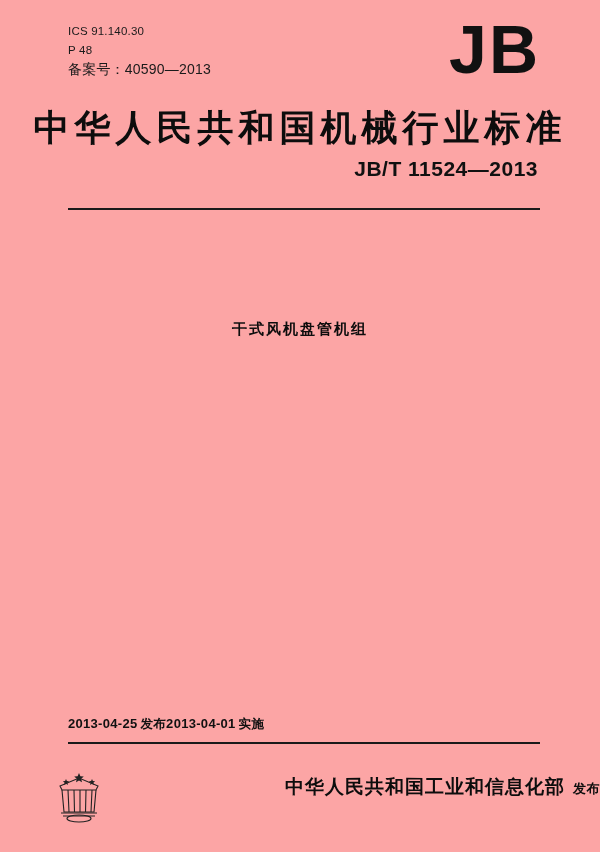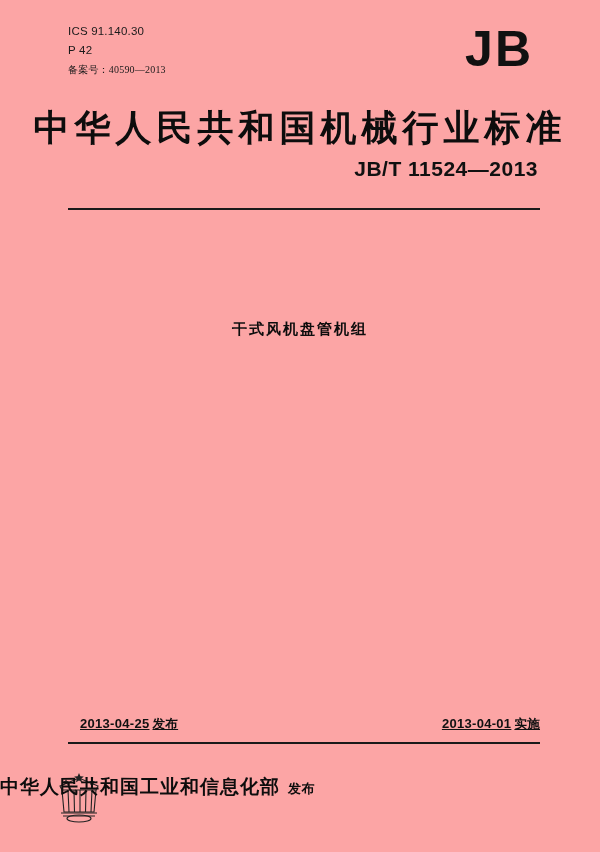--- a/index.html
+++ b/index.html
@@ -34,30 +34,30 @@
     left: 0;
     font-size: 11.5px;
     line-height: 19px;
     letter-spacing: 0.2px;
     color: #1a1a1a;
   }
   .ics-lines div {
     white-space: nowrap;
   }
   .ics-lines .cn {
-    font-family: Liberation Serif, serif;
-    font-size: 10px;
+    font-family: Liberation Sans, sans-serif;
+    font-size: 14px;
   }
   .jb-logo {
     position: absolute;
     top: -6px;
-    right: 7px;
-    font-family: "Liberation Sans", sans-serif;
-    font-weight: bold;
-    font-size: 50px;
+    right: 0;
+    font-family: "Liberation Sans", sans-serif;
+    font-weight: bold;
+    font-size: 68px;
     letter-spacing: 2px;
     line-height: 66px;
     color: #111111;
   }
 
   
   .std-title {
     position: absolute;
     top: 104px;
     left: 0;
@@ -114,48 +114,46 @@
     font-size: 14.5px;
     font-weight: bold;
     letter-spacing: 0.3px;
     color: #1a1a1a;
   }
 
   
   .date-row {
     position: absolute;
     top: 716px;
-    left: 80px;
+    left: 68px;
     right: 60px;
     display: flex;
-    justify-content: space-between;
     align-items: baseline;
     font-size: 13px;
     font-weight: bold;
     color: #111111;
-    text-decoration: underline;
   }
   .date-row .date-item {
     font-family: "Liberation Sans", sans-serif;
     letter-spacing: 0.3px;
     white-space: nowrap;
   }
   .date-row .date-item .cn {
     font-family: "DejaVu Sans", sans-serif;
     font-size: 12.5px;
     margin-left: 3px;
   }
 
   
   .issuer {
     position: absolute;
     top: 774px;
     left: 0;
     right: 0;
-    text-align: left;
+    text-align: right;
     font-family: "DejaVu Sans", sans-serif;
     font-size: 19px;
     font-weight: bold;
     letter-spacing: 1px;
     color: #0d0d0d;
   }
   .issuer .pub {
     font-size: 13px;
     letter-spacing: 0.5px;
     margin-left: 8px;
@@ -172,21 +170,21 @@
   .emblem svg { display: block; }
 </style>
 </head>
 <body>
 
 <div class="page">
 
   <div class="header">
     <div class="ics-lines">
       <div>ICS 91.140.30</div>
-      <div>P 42</div>
+      <div>P 48</div>
       <div class="cn">备案号：40590—2013</div>
     </div>
     <div class="jb-logo">JB</div>
   </div>
 
   <div class="std-title">中华人民共和国机械行业标准</div>
   <div class="std-number">JB/T 11524—2013</div>
 
   <div class="rule rule-top"></div>
 

